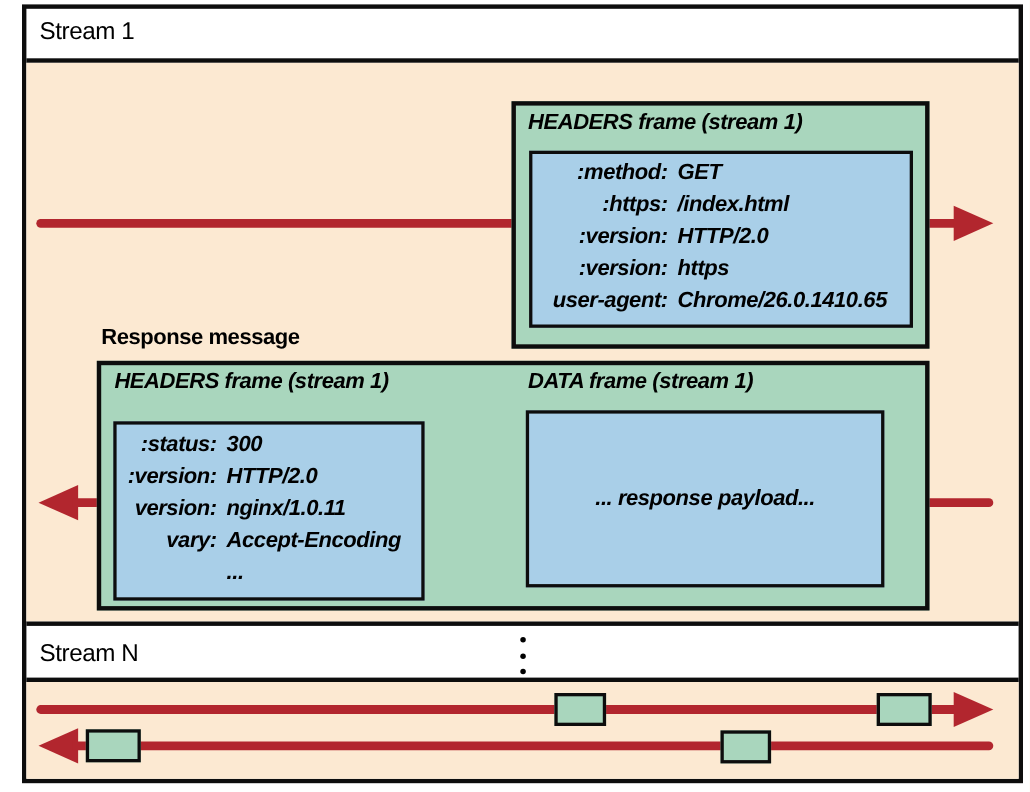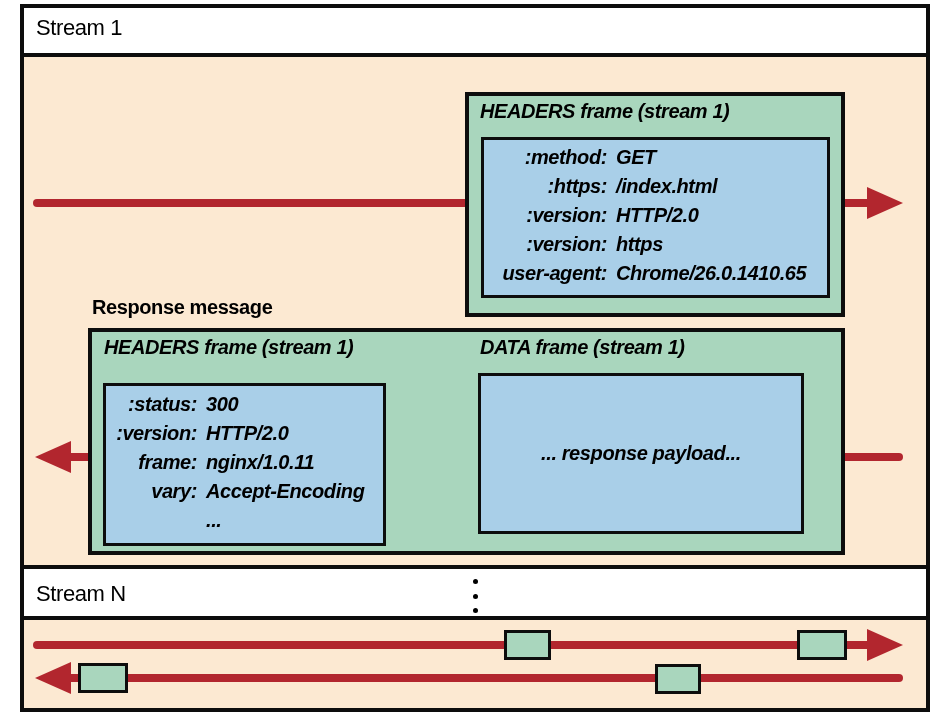--- a/index.html
+++ b/index.html
@@ -99,21 +99,21 @@
       <div class="panel" style="left:11px;top:39px;width:283px;height:163px;padding-top:4px;margin-top:12px;">
         <div class="kv">
           <span class="k">:status:</span>
           <span class="v">300</span>
         </div>
         <div class="kv">
           <span class="k">:version:</span>
           <span class="v">HTTP/2.0</span>
         </div>
         <div class="kv">
-          <span class="k">frame:</span>
+          <span class="k">version:</span>
           <span class="v">nginx/1.0.11</span>
         </div>
         <div class="kv">
           <span class="k">vary:</span>
           <span class="v">Accept-Encoding</span>
         </div>
         <div class="kv">
           <span class="k"></span>
           <span class="v">...</span>
         </div>

